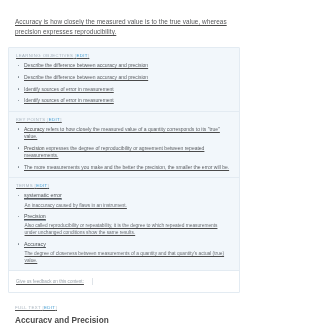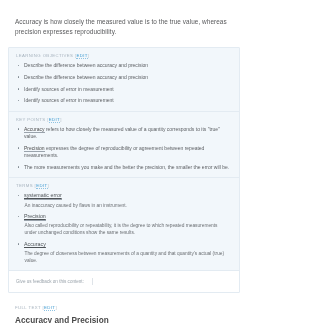--- a/index.html
+++ b/index.html
@@ -14,20 +14,21 @@
     color: #4a4a4a;
     overflow: hidden;
   }
 
   .page {
     width: 250px;
     height: 323px;
     position: relative;
     background: #ffffff;
     box-sizing: border-box;
+    text-decoration: underline;
   }
 
   
   .lead {
     margin: 0;
     padding: 17px 11px 0 15px;
     font-size: 6.4px;
     line-height: 1.62;
     color: #58595b;
     letter-spacing: 0.01em;

